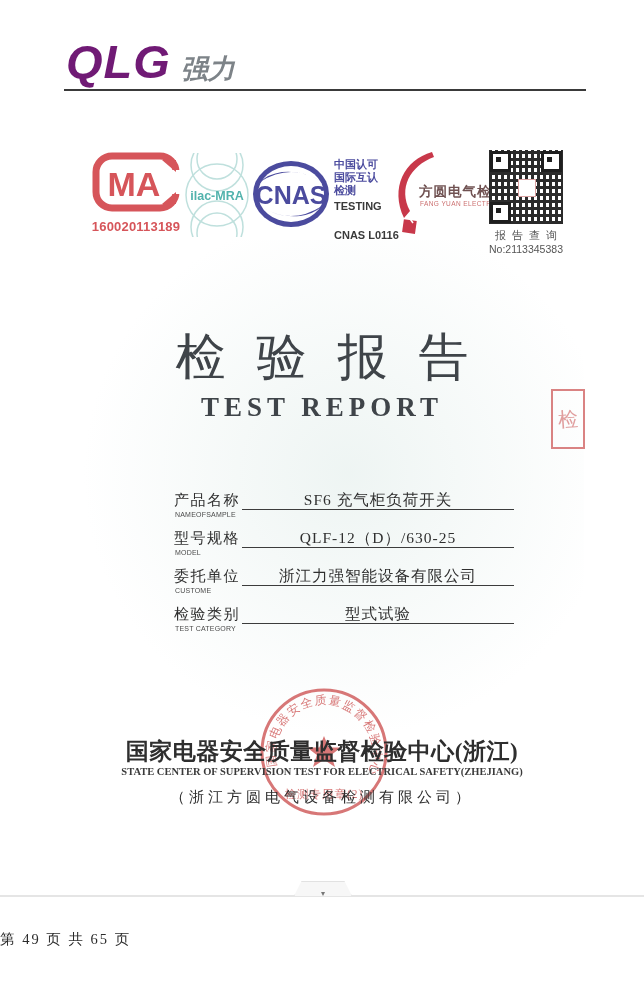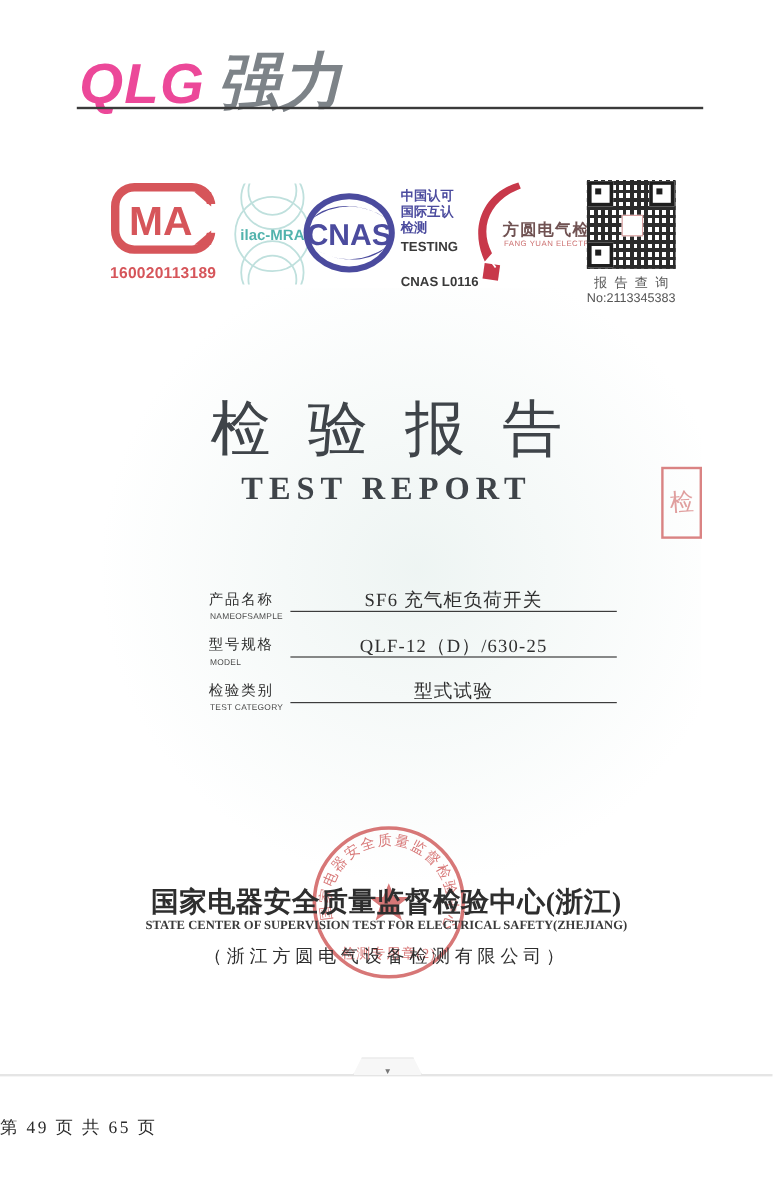--- a/index.html
+++ b/index.html
@@ -3,35 +3,35 @@
 <meta charset="utf-8">
 <style>
   html,body{margin:0;padding:0;background:#fff;}
   #page{position:relative;width:644px;height:1000px;background:#ffffff;overflow:hidden;
         font-family:"Liberation Serif",serif;}
   .abs{position:absolute;}
 
   
   #logo{left:66px;top:34px;white-space:nowrap;}
   .logo-en{font-family:"Liberation Sans",sans-serif;font-weight:bold;font-style:italic;
-           font-size:47px;color:#ec4899;letter-spacing:1px;}
+           font-size:47px;color:#701a75;letter-spacing:1px;}
   .logo-cn{font-family:"Liberation Sans",sans-serif;font-weight:bold;font-style:italic;
-           font-size:52px;color:#7d8388;margin-left:10px;margin-top:20px;}
+           font-size:27px;color:#7d8388;margin-left:10px;margin-top:20px;}
   #header-rule{left:64px;top:89px;width:522px;height:2px;background:#3a3a3a;}
 
   
   #scan-tint{left:60px;top:240px;width:524px;height:520px;
     background:radial-gradient(ellipse at 55% 45%, rgba(224,236,233,.55), rgba(224,236,233,0) 65%);}
 
   
   .cert{text-align:center;}
   #cma-wrap{left:88px;top:152px;width:96px;}
   #cma-number{font-family:Liberation Sans, sans-serif;font-weight:bold;font-size:13px;
               color:#d6555a;margin-top:3px;letter-spacing:0.2px;}
-  #ilac-wrap{left:195px;top:153px;width:64px;height:84px;}
+  #ilac-wrap{left:185px;top:153px;width:64px;height:84px;}
   #cnas-wrap{left:252px;top:160px;}
   #cnas-text{left:334px;top:158px;text-align:left;font-family:"Liberation Sans",sans-serif;}
   .cnas-cn{font-size:11px;line-height:13px;font-weight:bold;color:#4b4b9e;}
   .cnas-en{font-size:11px;line-height:13px;font-weight:bold;color:#3a3a3a;margin-top:3px;}
   #fy-swoosh{left:386px;top:150px;}
   #fy-name{left:419px;top:183px;font-size:13.5px;font-weight:bold;color:#705252;letter-spacing:1px;}
   #fy-name-en{left:420px;top:200px;font-size:6.5px;color:#cc7070;letter-spacing:0.4px;
               font-family:"Liberation Sans",sans-serif;}
   #qr-wrap{left:487px;top:150px;width:78px;text-align:center;}
   #qr-box{position:relative;width:74px;height:74px;margin:0 auto;background:#fff;
@@ -55,21 +55,21 @@
 
   
   #side-stamp{left:551px;top:389px;width:30px;height:56px;border:2px solid rgba(205,90,90,.75);
               text-align:center;overflow:hidden;}
   #side-stamp span{display:inline-block;font-size:20px;line-height:56px;
                    color:rgba(200,80,80,.55);transform:rotate(-4deg);}
 
   
   #fields{left:158px;top:490px;width:356px;}
   .field-row{position:relative;height:38px;}
-  .f-label{position:absolute;left:16px;top:1px;font-size:12px;color:#2f2f2f;letter-spacing:1.5px;}
+  .f-label{position:absolute;left:16px;top:1px;font-size:15px;color:#2f2f2f;letter-spacing:1.5px;}
   .f-en{position:absolute;left:17px;top:21px;font-size:7px;color:#4a4a4a;
         font-family:"Liberation Sans",sans-serif;letter-spacing:0.2px;}
   .f-line{position:absolute;left:84px;right:0;top:0;height:19px;border-bottom:1.5px solid #3c3c3c;
           text-align:center;}
   .f-value{font-size:15.5px;color:#2f2f2f;letter-spacing:1px;}
 
   
   #issuer-name{left:0;top:736px;width:100%;text-align:center;font-size:23px;font-weight:bold;
                color:#2e2e2e;letter-spacing:0.5px;}
   #issuer-en{left:0;top:766px;width:100%;text-align:center;font-size:10.5px;font-weight:bold;
@@ -181,20 +181,27 @@
     </div>
 
     <div class="field-row">
       <span class="f-label">型号规格</span>
       <span class="f-en">MODEL</span>
       <span class="f-line">
         <span class="f-value">QLF-12（D）/630-25</span>
       </span>
     </div>
 
+    <div class="field-row">
+      <span class="f-label">委托单位</span>
+      <span class="f-en">CUSTOME</span>
+      <span class="f-line">
+        <span class="f-value">浙江力强智能设备有限公司</span>
+      </span>
+    </div>
 
     <div class="field-row">
       <span class="f-label">检验类别</span>
       <span class="f-en">TEST CATEGORY</span>
       <span class="f-line">
         <span class="f-value">型式试验</span>
       </span>
     </div>
 
   </div>

